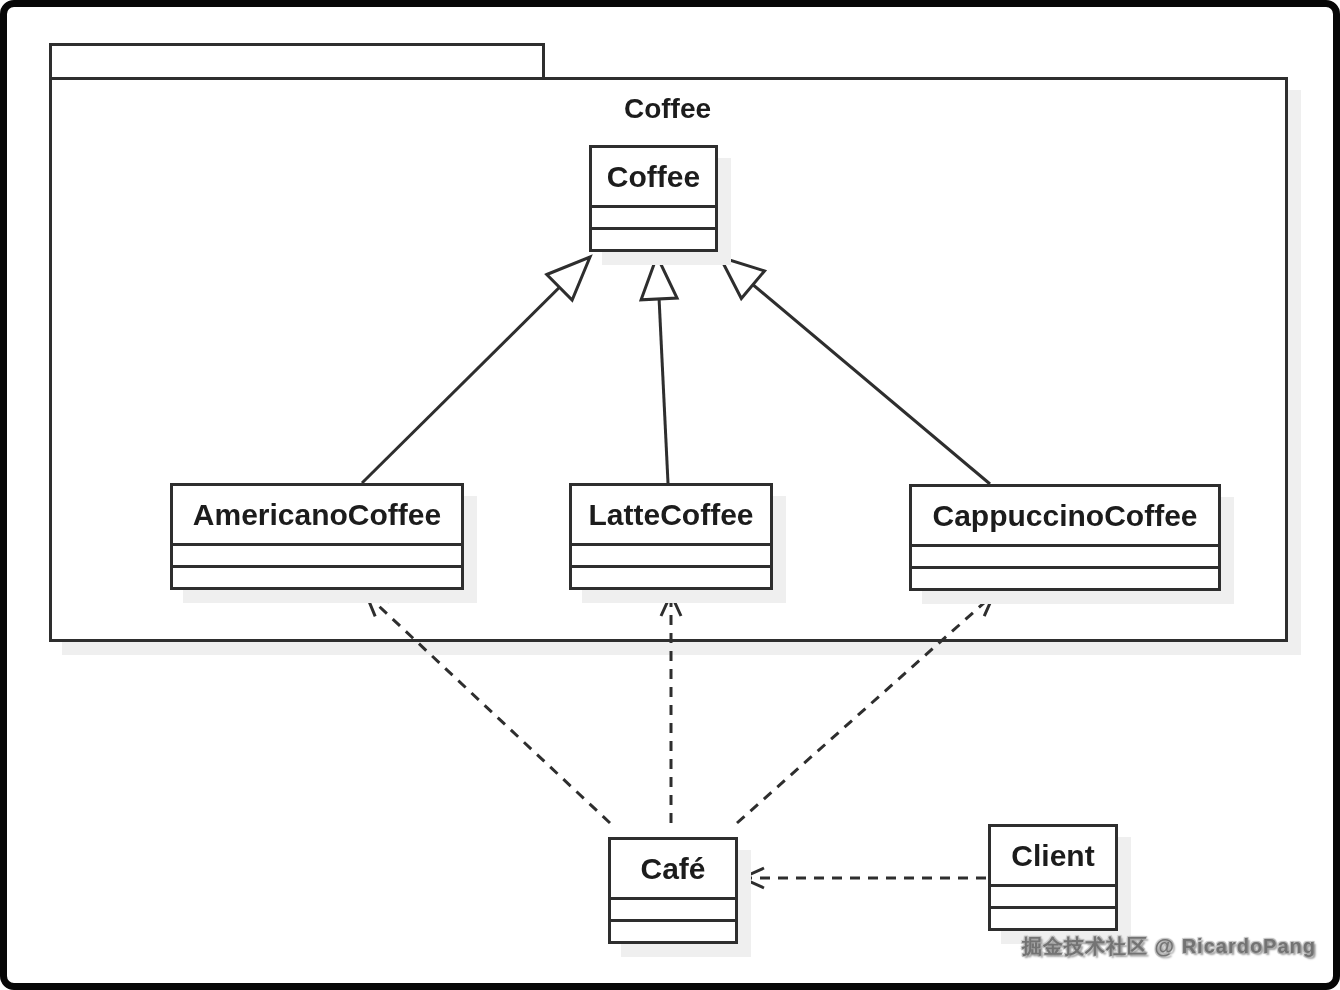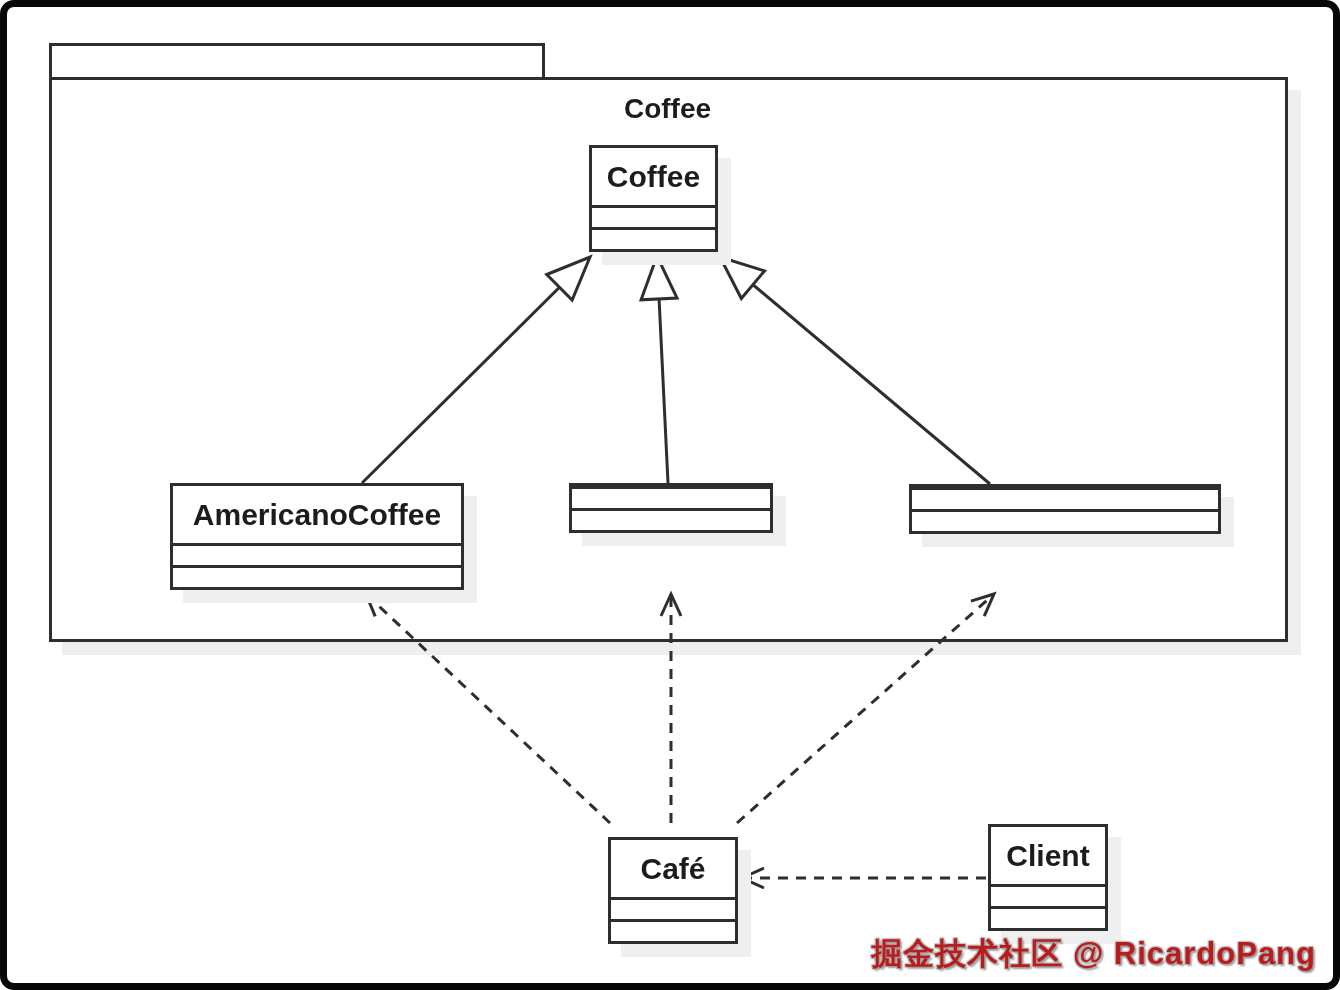--- a/index.html
+++ b/index.html
@@ -36,25 +36,25 @@
   .uml-title {
     height:57px; display:flex; align-items:center; justify-content:center;
     font-weight:bold; font-size:30px; color:#1c1c1c; white-space:nowrap;
   }
   .uml-comp { height:19px; border-top:3px solid #2e2e2e; }
   #cls-coffee     { left:589px; top:145px; width:129px; }
   #cls-americano  { left:149px; top:483px; width:294px;margin-left:21px; }
   #cls-latte      { left:569px; top:483px; width:204px; }
   #cls-cappuccino { left:909px; top:484px; width:312px; }
   #cls-cafe       { left:608px; top:823px; width:130px;margin-top:14px; }
-  #cls-client     { left:988px; top:824px; width:120px;text-align:center; }
+  #cls-client     { left:988px; top:824px; width:130px;text-align:center; }
   
   .watermark {
     position:absolute; right:24px; top:933px; z-index:15;
-    font-size:31px; font-weight:700; letter-spacing:1px; color:#b91c1c;
+    font-size:20px; font-weight:700; letter-spacing:1px; color:#737373;
     text-shadow: 2px 2px 2px #9a9a9a, -1px -1px 1px #c4c4c4,
                  1px -1px 1px #b5b5b5, -1px 1px 1px #b5b5b5;
     white-space:nowrap;
   }
 </style>
 </head>
 <body>
 
 <div class="canvas">
 
@@ -88,25 +88,27 @@
     <div class="uml-comp"></div>
   </div>
 
   <div class="uml-class" id="cls-americano">
     <div class="uml-title">AmericanoCoffee</div>
     <div class="uml-comp"></div>
     <div class="uml-comp"></div>
   </div>
 
   <div class="uml-class" id="cls-latte">
+    <div class="uml-title">LatteCoffee</div>
     <div class="uml-comp"></div>
     <div class="uml-comp"></div>
   </div>
 
   <div class="uml-class" id="cls-cappuccino">
+    <div class="uml-title">CappuccinoCoffee</div>
     <div class="uml-comp"></div>
     <div class="uml-comp"></div>
   </div>
 
   <div class="uml-class" id="cls-cafe">
     <div class="uml-title">Café</div>
     <div class="uml-comp"></div>
     <div class="uml-comp"></div>
   </div>
 

